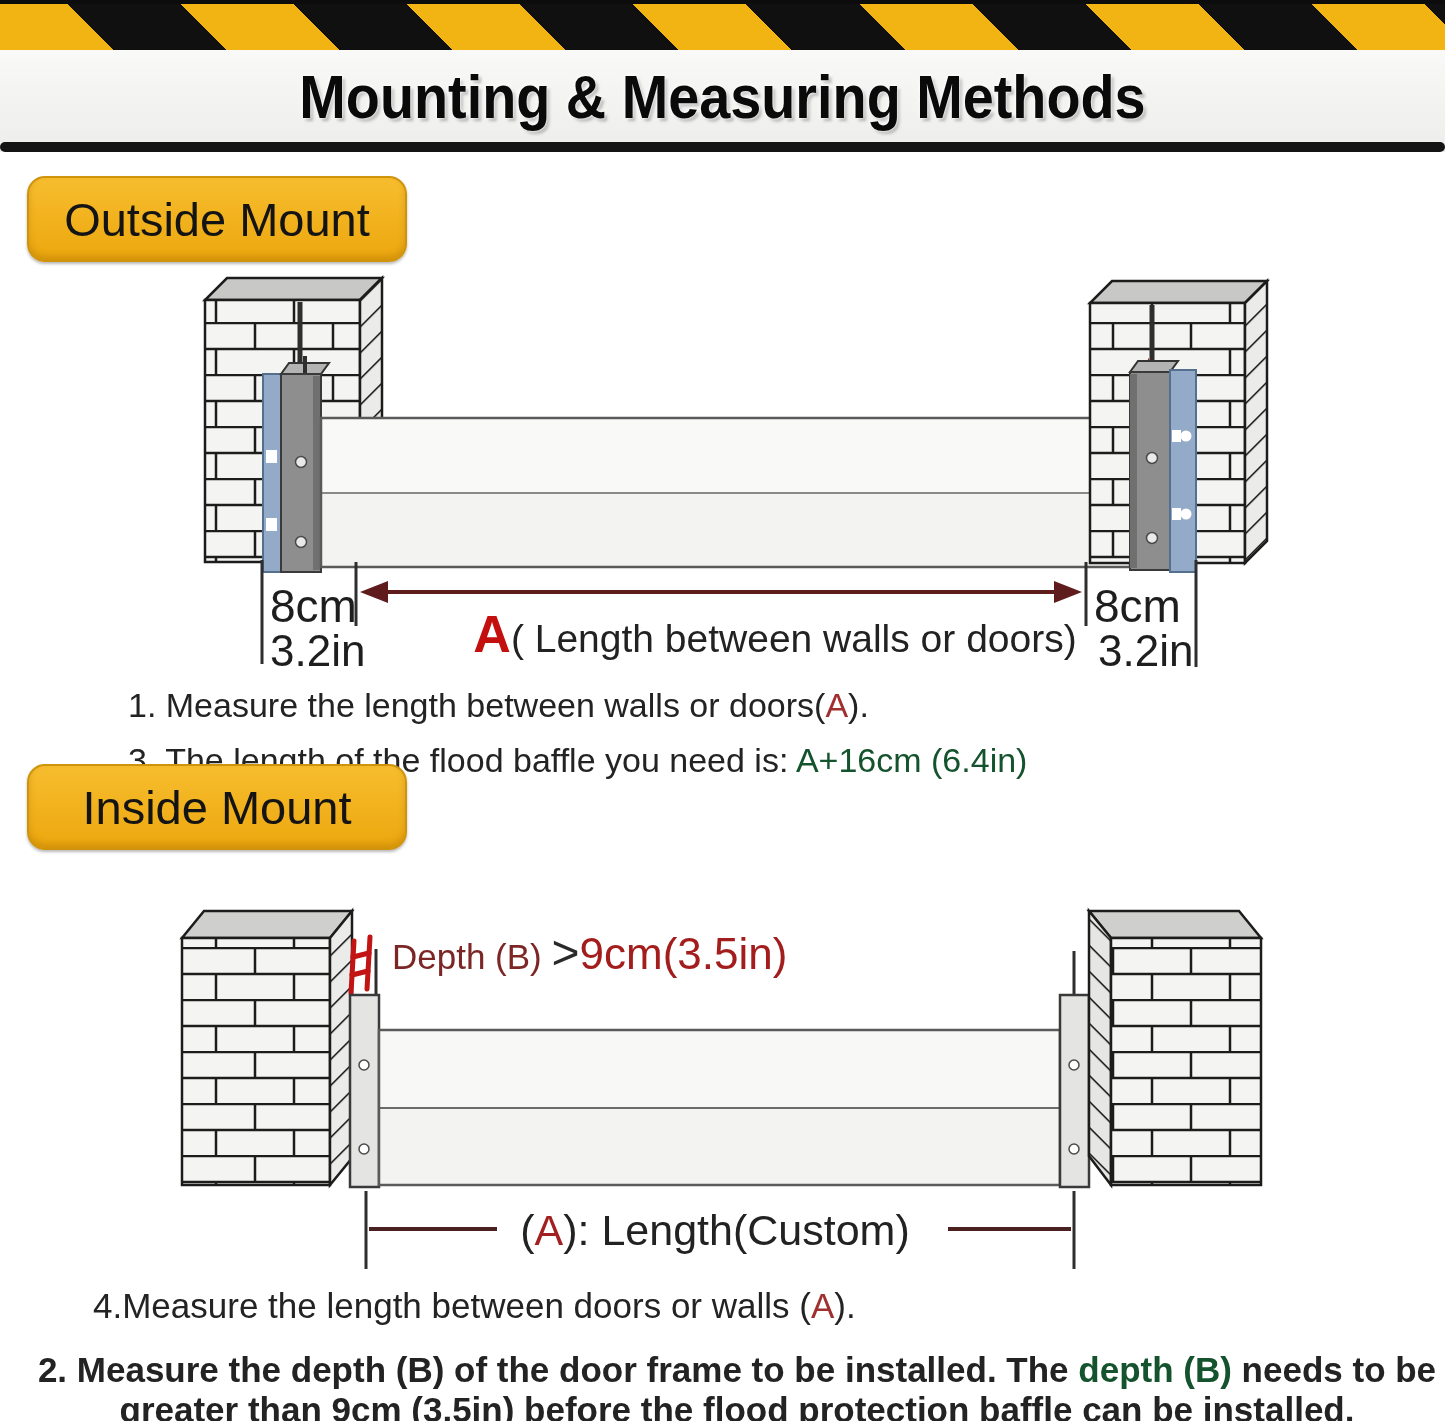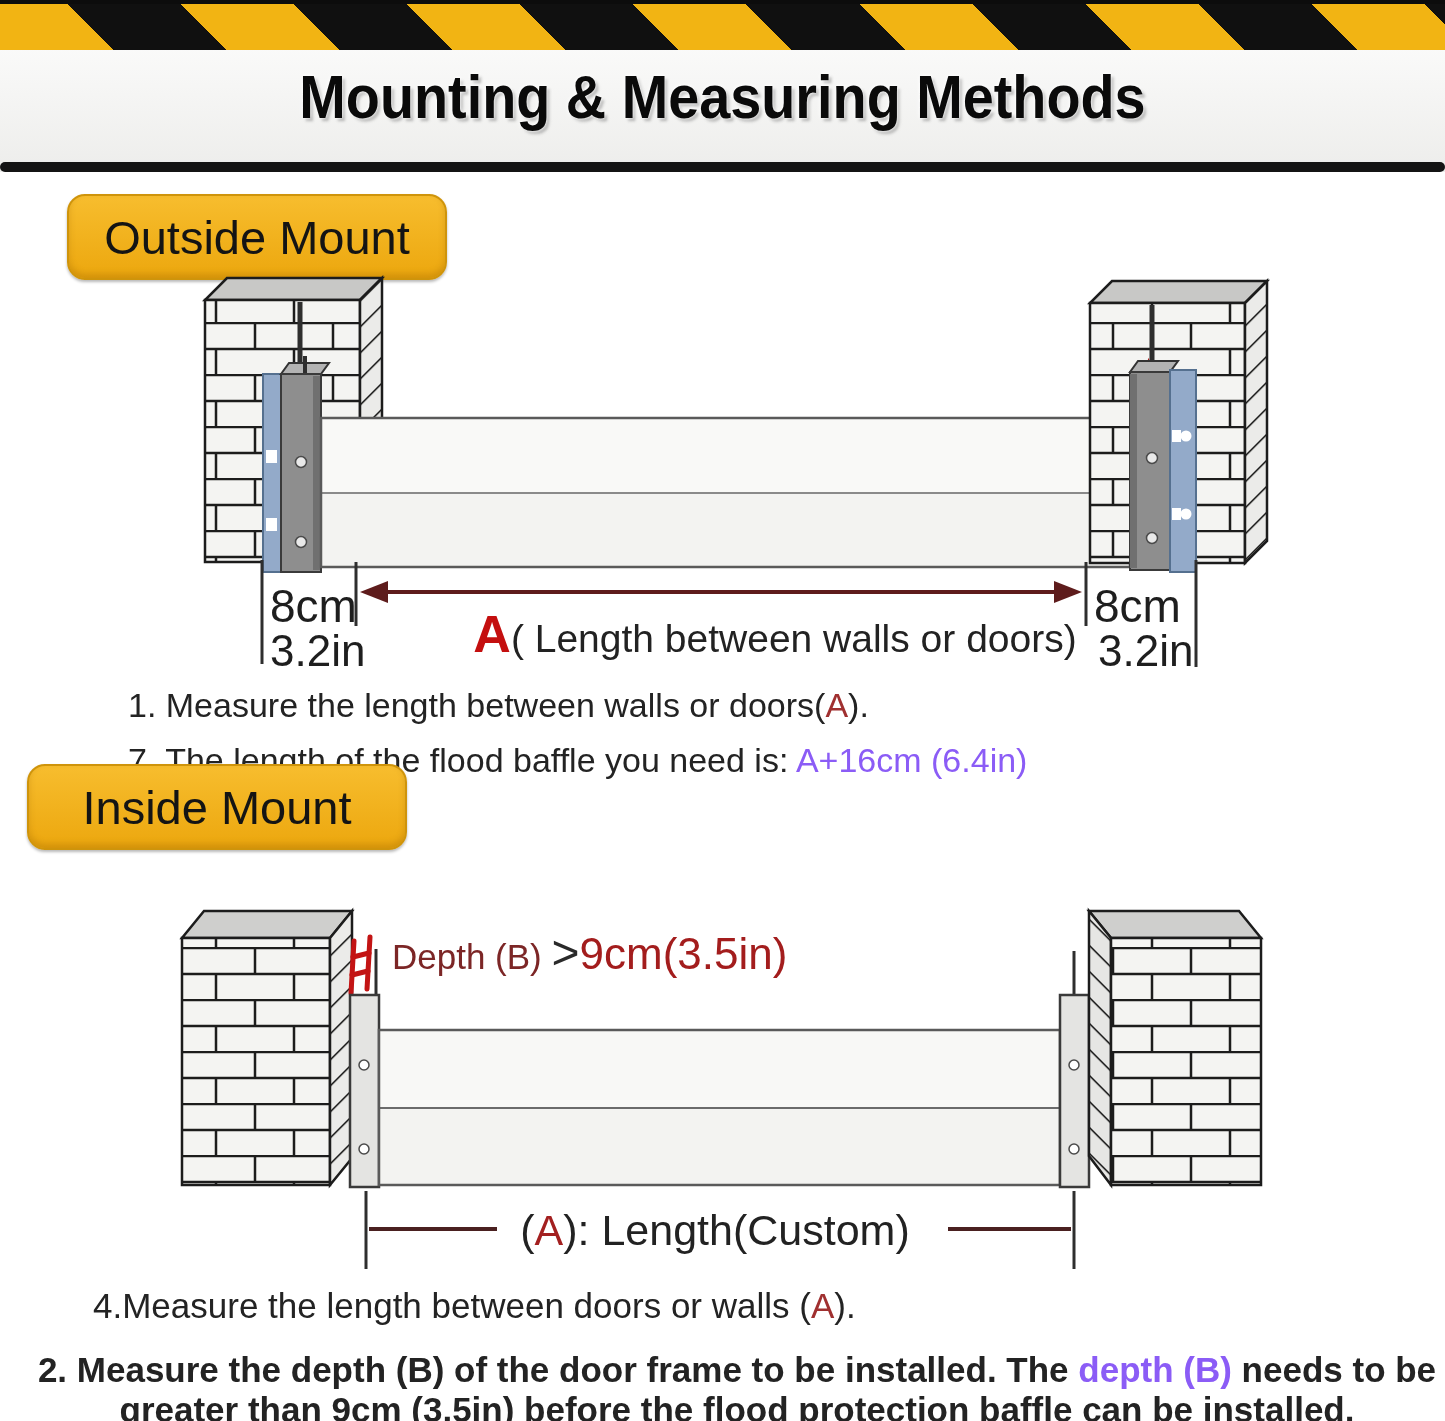--- a/index.html
+++ b/index.html
@@ -1,56 +1,56 @@
 <!DOCTYPE html>
 <html><head>
 <meta charset="utf-8">
 <style>
   html,body{margin:0;padding:0;background:#ffffff;}
   body{width:1445px;height:1421px;position:relative;overflow:hidden;
        font-family:"Liberation Sans", sans-serif;color:#232323;}
 
   
-  .header{position:absolute;left:0;top:0;width:1445px;height:172px;
+  .header{position:absolute;left:0;top:0;width:1445px;height:152px;
           background:linear-gradient(#ffffff,#ededeb);}
   .stripe{position:absolute;left:0;top:0;width:1445px;height:50px;
           border-top:4px solid #0c0c0c;box-sizing:border-box;
           background:repeating-linear-gradient(45deg,#f2b413 0 80px,#101010 80px 160px);}
   .page-title{position:absolute;left:0;top:50px;width:1445px;height:92px;margin:0;
           display:flex;align-items:center;justify-content:center;
           font-size:62px;font-weight:bold;letter-spacing:0px;color:#0a0a0a;
           transform:scaleX(.9);
           text-shadow:0 0 2px #fff,0 0 6px #fff,3px 3px 3px rgba(120,120,120,.55);}
   .header-rule{position:absolute;left:0;bottom:0;width:1445px;height:10px;
           background:#141414;border-radius:5px;}
 
   
   .badge{position:absolute;left:27px;width:380px;height:86px;
          background:linear-gradient(#f7bd2e,#eca70e);
          border:2px solid #cf940b;border-radius:18px;box-sizing:border-box;
          display:flex;align-items:center;justify-content:center;
          font-size:47px;color:#141414;
          box-shadow:0 2px 3px rgba(0,0,0,.28), inset 0 -4px 6px rgba(150,95,0,.30);}
-  #badge-outside{top:194px;margin-left:40px;}
+  #badge-outside{top:176px;}
   #badge-inside{top:764px;}
 
   
   .diagram{position:absolute;left:0;}
   #diagram-outside{top:270px;}
   #diagram-inside{top:895px;}
   svg text{font-family:"Liberation Sans", sans-serif;}
 
   
   .steps-outside{position:absolute;left:128px;top:686px;font-size:34px;line-height:38px;}
   .steps-outside p{margin:0 16px 17px 0;}
   .step-inside-1{position:absolute;left:93px;top:1286px;font-size:35px;margin:0;}
   .step-inside-2{position:absolute;left:25px;top:1338px;width:1400px;margin:12px;
                  font-size:35px;line-height:40px;text-align:center;font-weight:bold;}
   .acc-a{color:#a03030;}
-  .acc-red{color:#8b5cf6;}
+  .acc-red{color:#14532d;}
 </style>
 </head>
 <body>
 
 <div class="header">
   <div class="stripe"></div>
   <h1 class="page-title">Mounting &amp; Measuring Methods</h1>
   <div class="header-rule"></div>
 </div>
 
@@ -136,21 +136,21 @@
   <text x="270" y="396" font-size="44" fill="#1e1e1e">3.2in</text>
   <text x="1094" y="352" font-size="46" fill="#1e1e1e">8cm</text>
   <text x="1098" y="396" font-size="44" fill="#1e1e1e">3.2in</text>
   <text x="775" y="382" text-anchor="middle">
     <tspan font-size="52" font-weight="bold" fill="#c40f0f">A</tspan><tspan font-size="39" fill="#222222">( Length between walls or doors)</tspan>
   </text>
 </svg>
 
 <div class="steps-outside">
   <p><span>1. Measure the length between walls or doors(</span><span class="acc-a">A</span><span>).</span></p>
-  <p><span>7. The length of the flood baffle you need is: </span><span class="acc-red">A+16cm (6.4in)</span></p>
+  <p><span>3. The length of the flood baffle you need is: </span><span class="acc-red">A+16cm (6.4in)</span></p>
 </div>
 
 <div class="badge" id="badge-inside">Inside Mount</div>
 
 <svg class="diagram" id="diagram-inside" width="1445" height="395" viewBox="0 0 1445 395">
   <defs>
     <pattern id="bk2" width="78" height="52" patternUnits="userSpaceOnUse">
       <rect width="78" height="52" fill="#f4f4f2"></rect>
       <path d="M0 1 H78 M0 27 H78" stroke="#1c1c1c" stroke-width="2.5"></path>
       <path d="M21 1 V27 M60 27 V52" stroke="#1c1c1c" stroke-width="2.5"></path>

